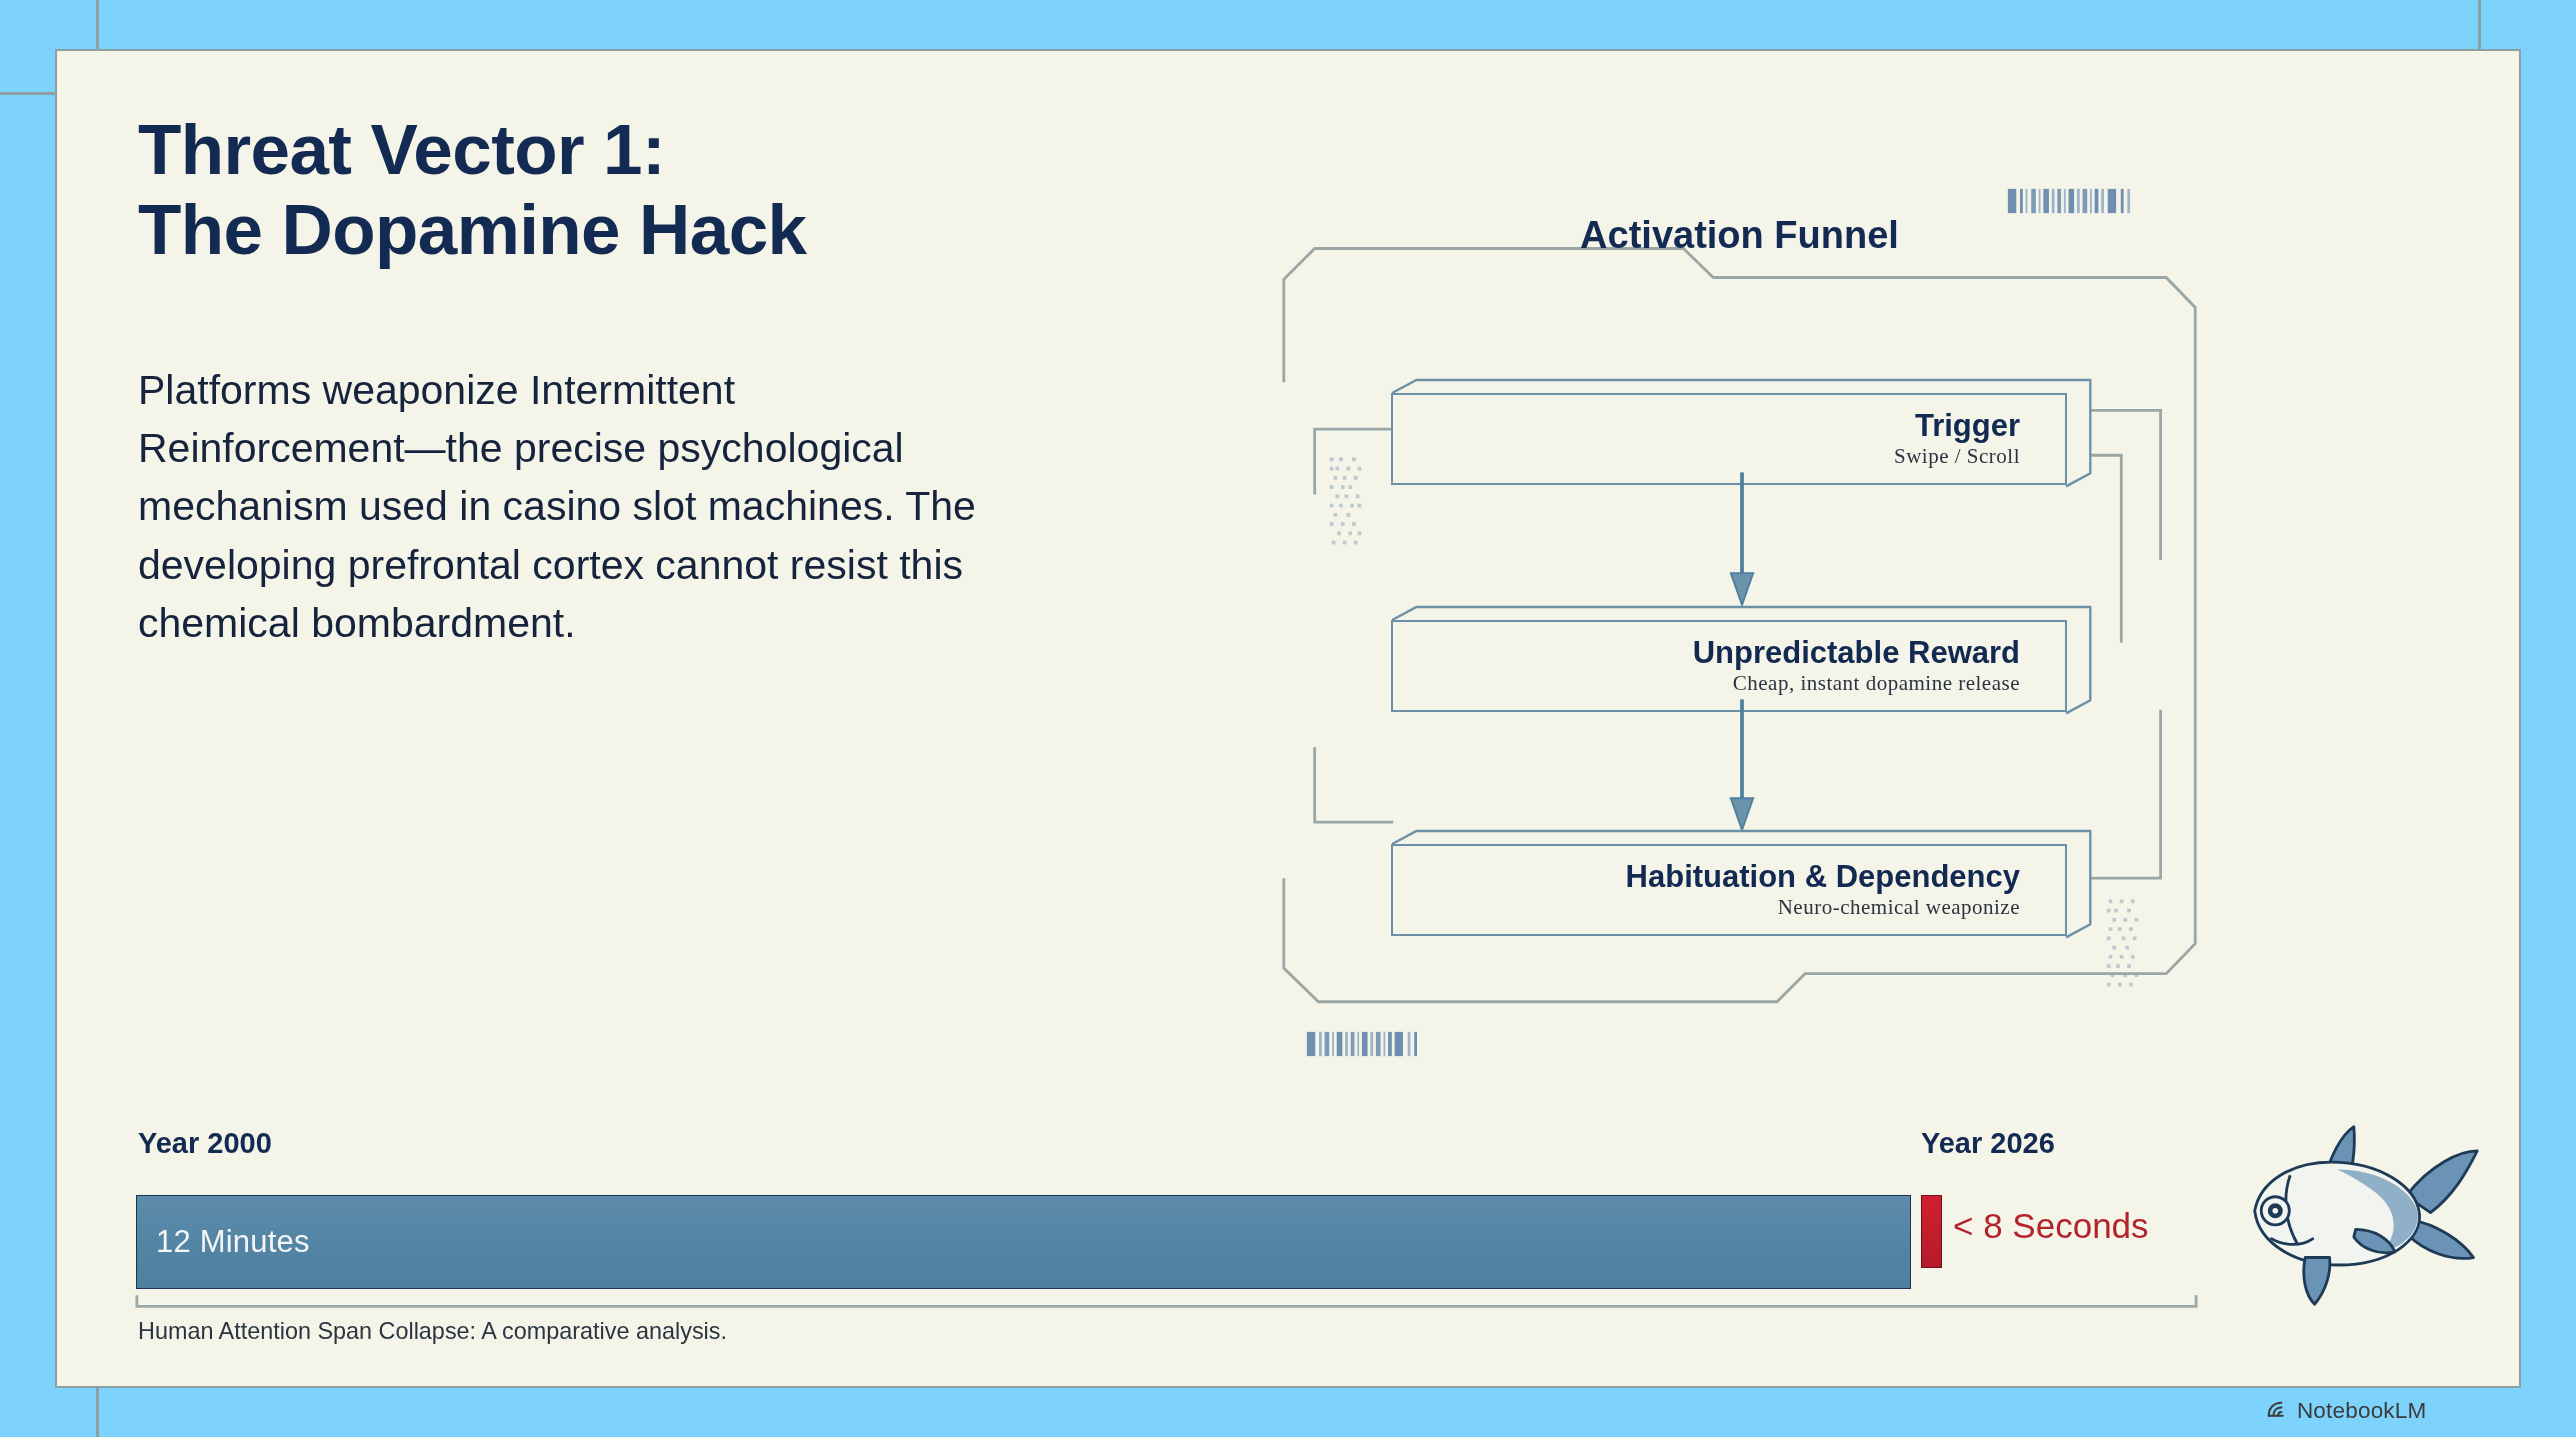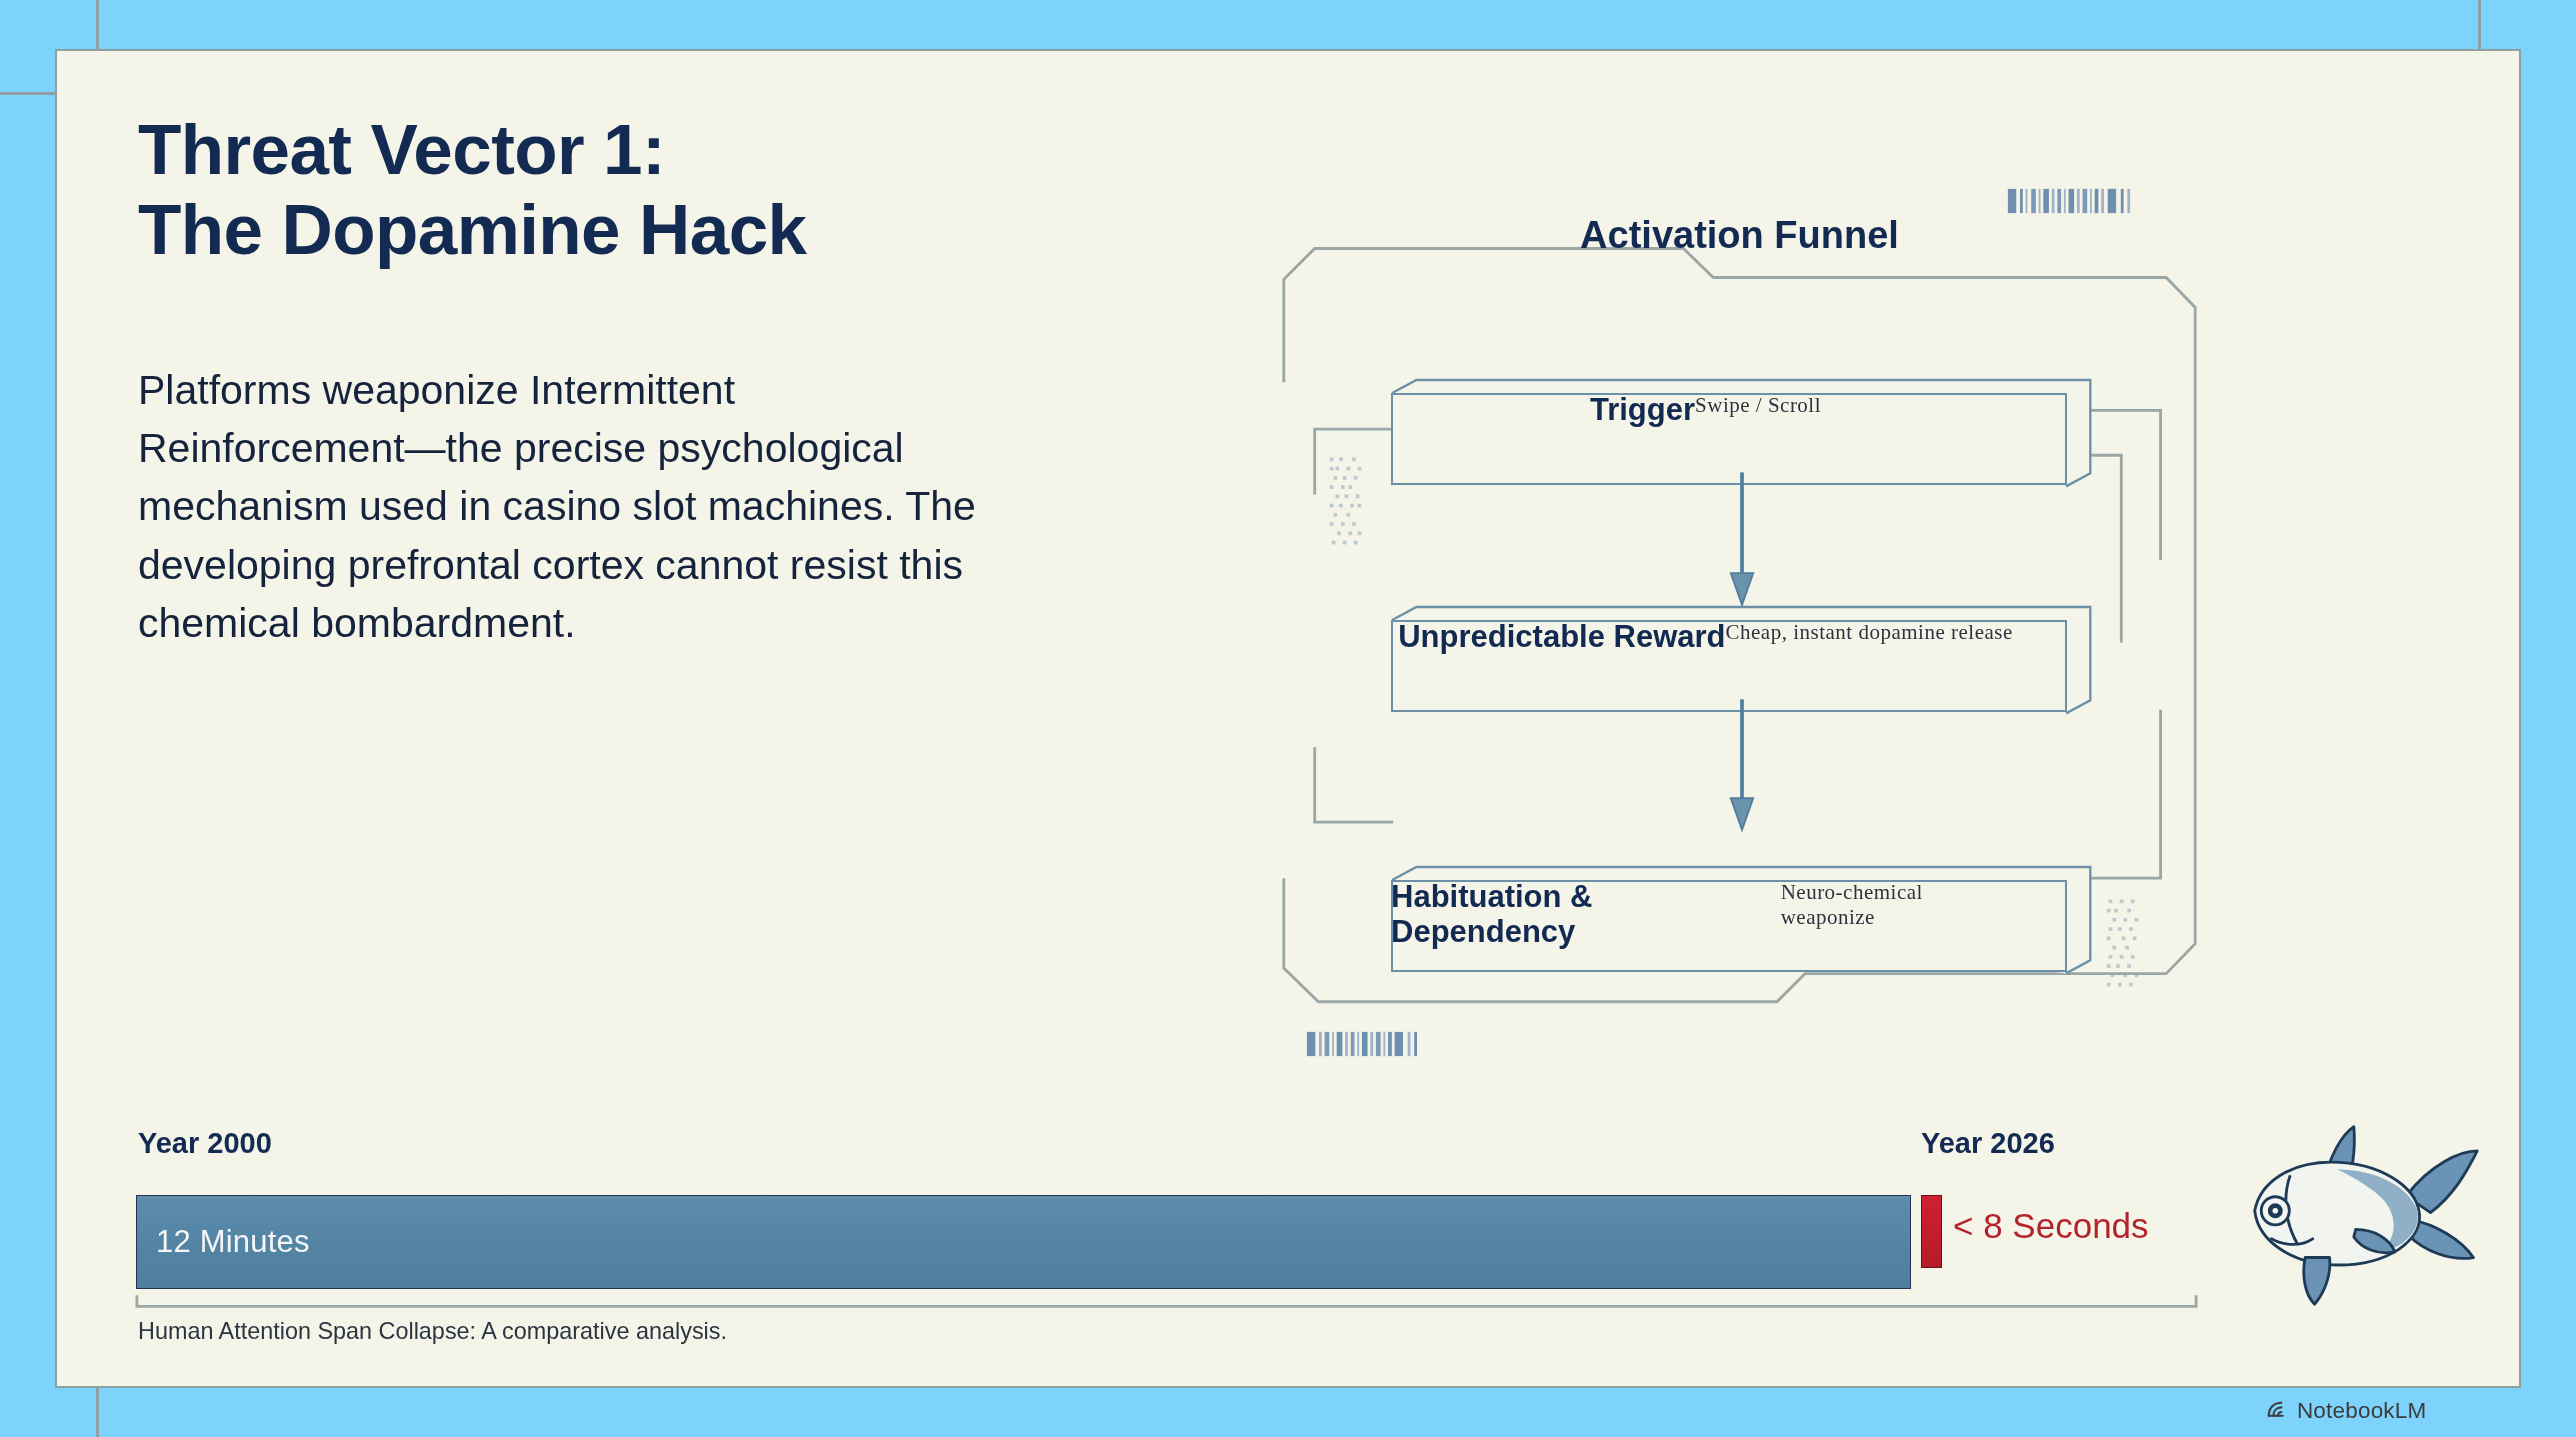--- a/index.html
+++ b/index.html
@@ -52,33 +52,33 @@
 
   
   .fbox{position:absolute;left:110px;width:676px;}
   .fbox .face{
     position:absolute;left:0;top:13px;width:676px;height:100%;
     border:2.3px solid #6b90a8;background:#f5f4e8;box-sizing:border-box;
   }
   .fbox svg.lid{position:absolute;left:0;top:0;overflow:visible;}
   .fbox .txt{
     position:absolute;left:0;top:13px;width:629px;
-    display:flex;flex-direction:row;align-items:flex-start;justify-content:center;
+    display:flex;flex-direction:column;align-items:flex-end;justify-content:center;
     height:100%;
   }
   .fbox .lab{font-size:31px;font-weight:700;color:#122a52;line-height:1.12;}
   .fbox .sub{
     font-size:21px;color:#2a3340;margin-top:0;
     font-family:Liberation Serif, serif;
     letter-spacing:0.5px;
   }
 
   .box1{top:157px;height:92px;}
   .box2{top:384px;height:92px;}
-  .box3{top:644px;height:92px;}
+  .box3{top:608px;height:92px;}
 
   .arrow{position:absolute;left:0;top:0;overflow:visible;}
 
   
   .dots{position:absolute;opacity:.55;}
 
   
   .barcode{position:absolute;height:28px;}
   .chart-lab{
     position:absolute;font-size:29px;font-weight:700;color:#132a52;

